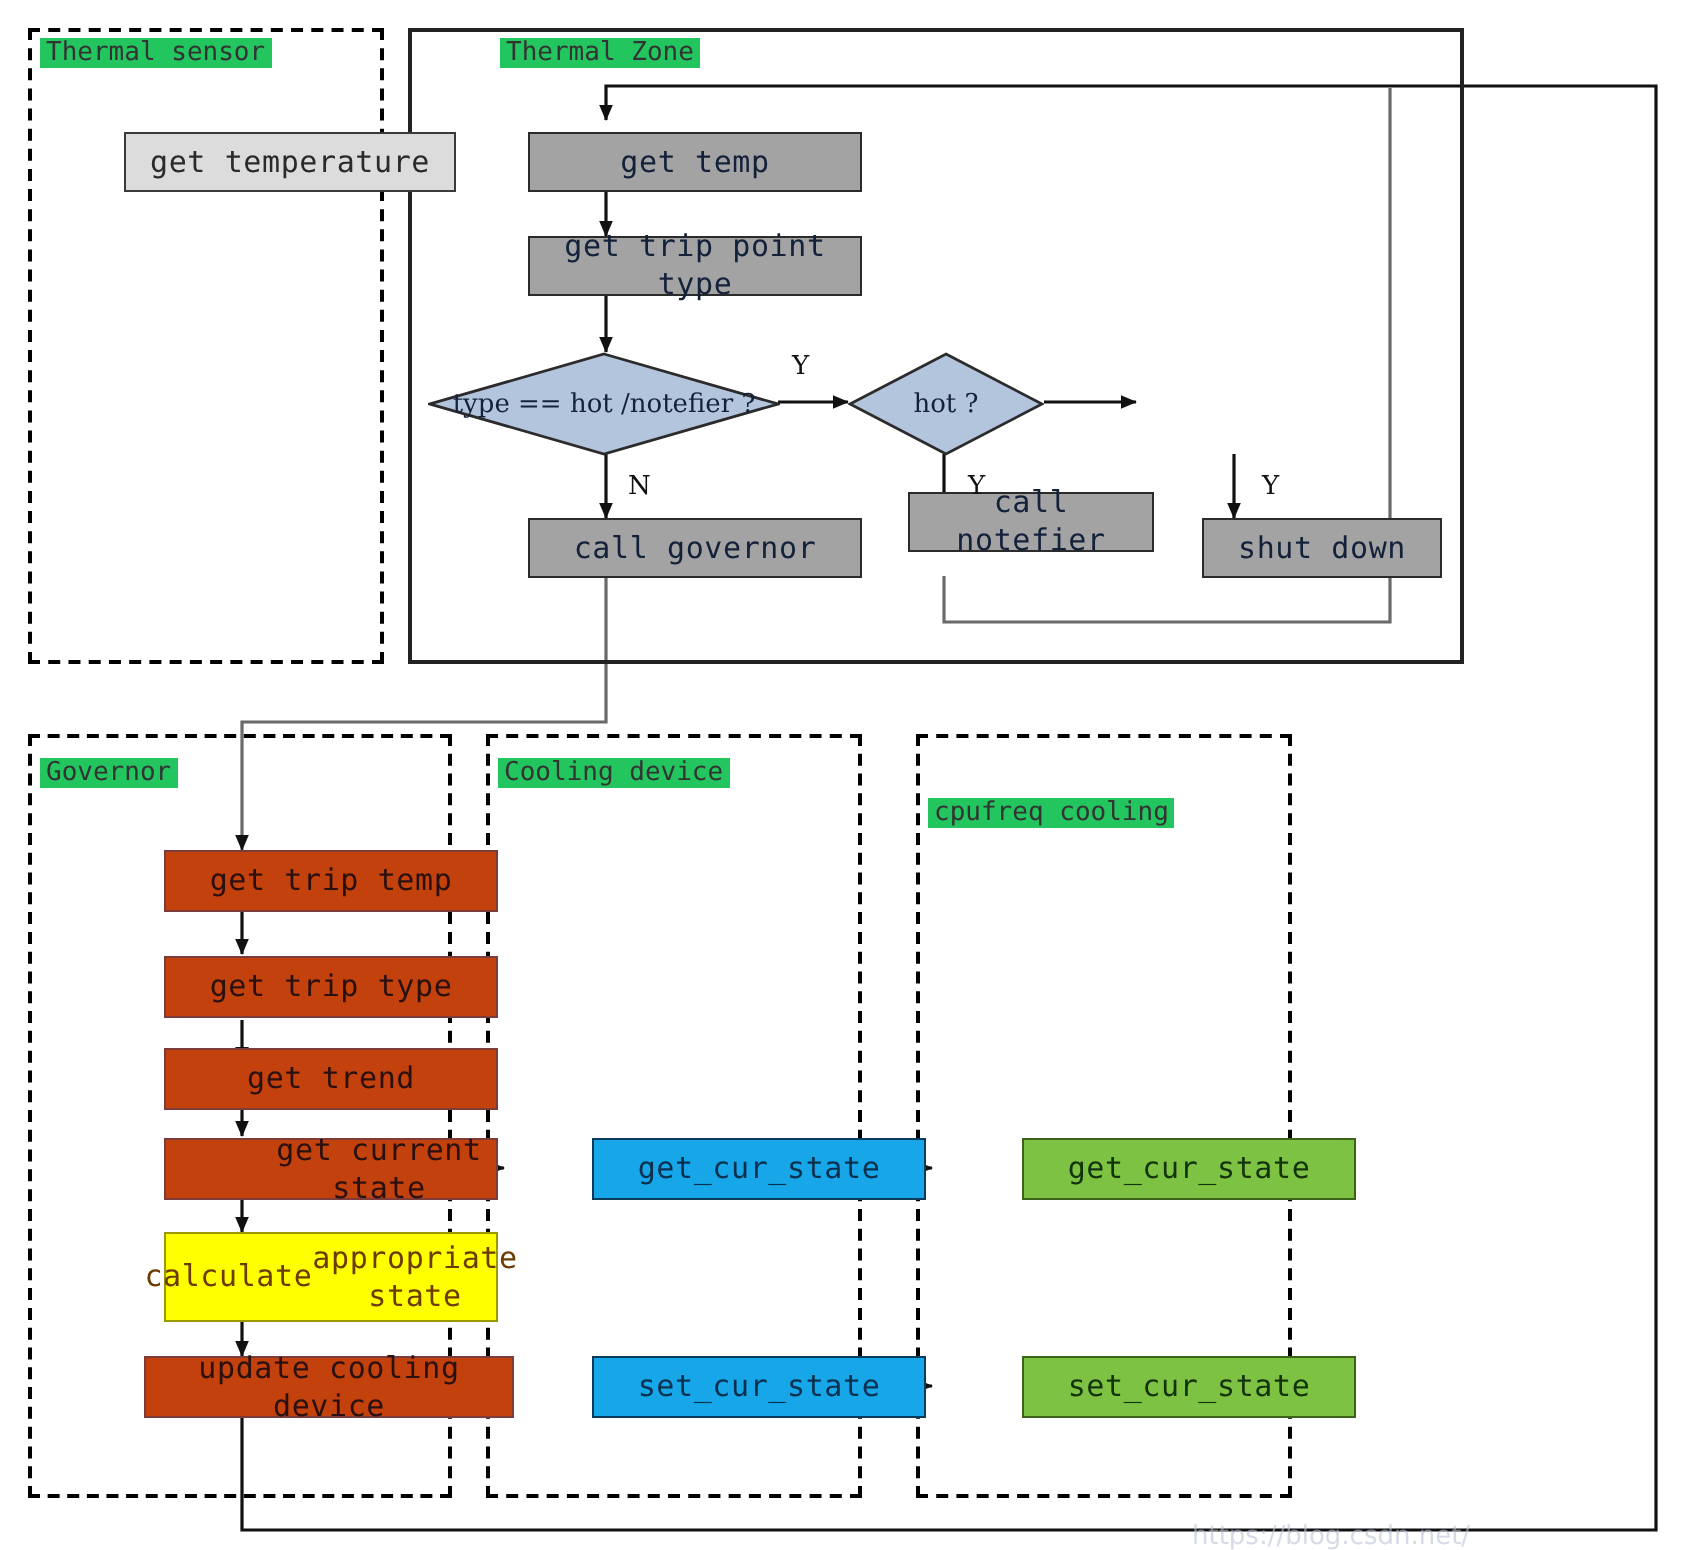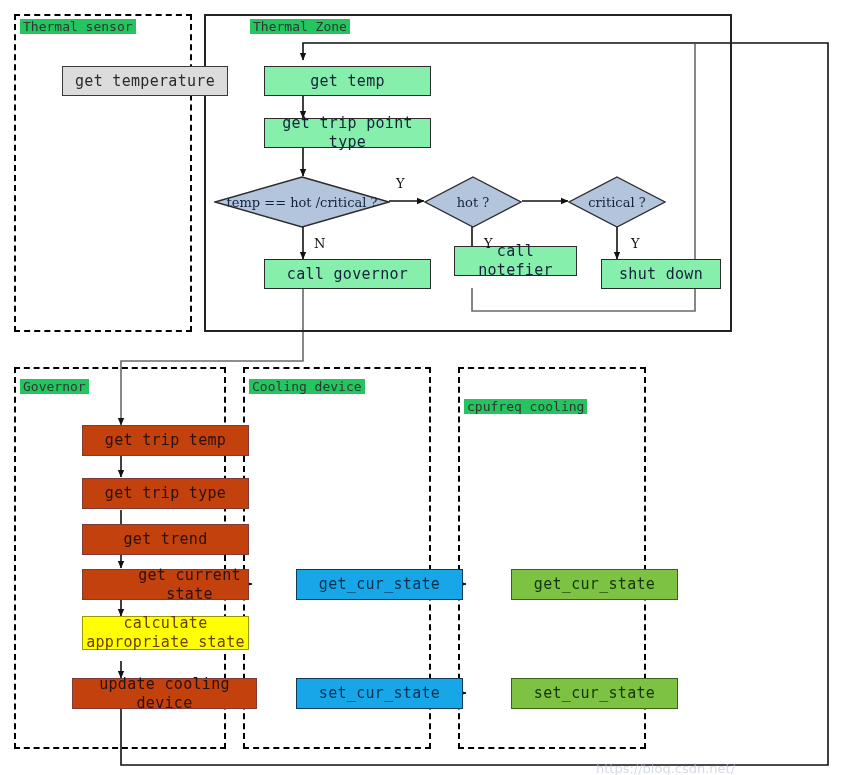--- a/index.html
+++ b/index.html
@@ -14,21 +14,21 @@
 
   
   .group-solid{position:absolute;border:2px solid #222;box-sizing:border-box;background:transparent;}
 
   
   .node{position:absolute;box-sizing:border-box;border:1px solid #4c1d95;
         display:flex;align-items:center;justify-content:center;text-align:center;
         font-family:"DejaVu Sans Mono", monospace;font-size:15px;line-height:1.25;
         color:#111;letter-spacing:0.3px;margin-left:44px;}
   .node.grey{background:#dcdcdc;border-color:#3a3a3a;color:#2a2a2a;}
-  .node.blue{background:#86efac;border-color:#2b2b2b;color:#14213a;}
+  .node.blue{background:#a3a3a3;border-color:#2b2b2b;color:#14213a;}
   .node.red{background:#c2410c;border-color:#7d3b3a;color:#2b1010;}
   .node.yellow{background:#ffff00;border-color:#9a9a00;color:#6b3b00;}
   .node.cyan{background:#17a7e8;border-color:#0b3b5a;color:#09304f;}
   .node.green{background:#7dc242;border-color:#3b6418;color:#13330a;}
 
   
   .diamond{position:absolute;}
   .diamond .dlabel{position:absolute;left:0;top:0;width:100%;height:100%;
       display:flex;align-items:center;justify-content:center;
       font-family:"DejaVu Serif", serif;font-size:13px;color:#14213a;white-space:nowrap;}
@@ -115,51 +115,45 @@
   <div class="node blue" style="left:220px;top:259px;width:167px;height:30px;">call governor</div>
 
   <div class="node blue" style="left:410px;top:246px;width:123px;height:30px;">call notefier</div>
 
   <div class="node blue" style="left:557px;top:259px;width:120px;height:30px;">shut down</div>
 
   <div class="diamond" style="left:214px;top:176px;width:176px;height:52px;">
     <svg width="176" height="52" viewBox="0 0 176 52">
       <polygon points="88,1 175,26 88,51 1,26" fill="#b3c4dd" stroke="#2b2b2b" stroke-width="1.4"></polygon>
     </svg>
-    <span class="dlabel">temp == hot /critical ?</span>
+    <span class="dlabel">type == hot /notefier ?</span>
   </div>
 
   <div class="diamond" style="left:424px;top:176px;width:98px;height:52px;">
     <svg width="98" height="52" viewBox="0 0 98 52">
       <polygon points="49,1 97,26 49,51 1,26" fill="#b3c4dd" stroke="#2b2b2b" stroke-width="1.4"></polygon>
     </svg>
     <span class="dlabel">hot ?</span>
   </div>
 
-  <div class="diamond" style="left:568px;top:176px;width:98px;height:52px;">
-    <svg width="98" height="52" viewBox="0 0 98 52">
-      <polygon points="49,1 97,26 49,51 1,26" fill="#b3c4dd" stroke="#2b2b2b" stroke-width="1.4"></polygon>
-    </svg>
-    <span class="dlabel">critical ?</span>
-  </div>
 
   <span class="elabel" style="left:396px;top:176px;">Y</span>
   <span class="elabel" style="left:314px;top:236px;">N</span>
   <span class="elabel" style="left:484px;top:236px;">Y</span>
   <span class="elabel" style="left:631px;top:236px;">Y</span>
 
   <div class="node red" style="left:38px;top:425px;width:167px;height:31px;">get trip temp</div>
 
   <div class="node red" style="left:38px;top:478px;width:167px;height:31px;">get trip type</div>
 
   <div class="node red" style="left:38px;top:524px;width:167px;height:31px;">get trend</div>
 
   <div class="node red" style="left:38px;top:569px;width:167px;height:31px;padding-left:48px;">get current state</div>
 
-  <div class="node yellow" style="left:38px;top:616px;width:167px;height:34px;flex-direction:column;align-items:center;">
+  <div class="node yellow" style="left:38px;top:616px;width:167px;height:45px;flex-direction:row;align-items:center;">
     <span>calculate</span>
     <span>appropriate state</span>
   </div>
 
   <div class="node red" style="left:28px;top:678px;width:185px;height:31px;">update cooling device</div>
 
   <div class="node cyan" style="left:252px;top:569px;width:167px;height:31px;">get_cur_state</div>
 
   <div class="node cyan" style="left:252px;top:678px;width:167px;height:31px;">set_cur_state</div>
 

